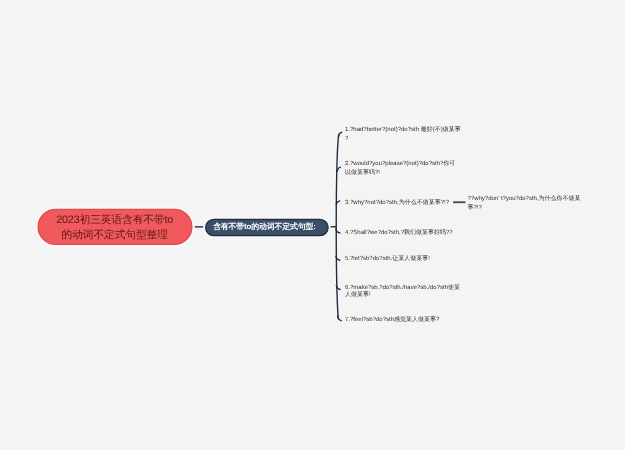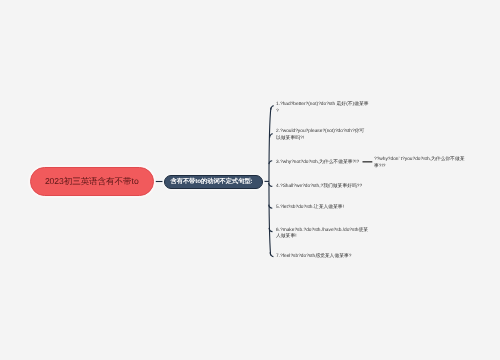--- a/index.html
+++ b/index.html
@@ -26,20 +26,21 @@
       <path d="M268.9,164.2 C269.3,161.6 270.2,160.8 272.2,160.7"></path>
       <path d="M268.6,182.8 C269,185.4 270,186.3 272.3,186.4"></path>
       <path d="M268.7,204.6 C269,207.2 270,208.1 272.3,208.2"></path>
       <path d="M269,227.8 C269.4,230.6 270.3,231.5 272.5,231.6"></path>
       <path d="M270,252.4 C270.5,255.2 271.4,256.4 273.4,256.6"></path>
       <path d="M362.5,161.8 L372.3,161.8" stroke="#4a4a4a" stroke-width="1.5"></path>
     </g>
   </svg>
   <div class="root-node">
     <span>2023初三英语含有不带to</span>
+    <span>的动词不定式句型整理</span>
   </div>
   <div class="mid-node">
     <span>含有不带to的动词不定式句型:</span>
   </div>
   <div class="item" style="left:276px;top:102.4px">
     <span class="ln">1.?had?better?(not)?do?sth 最好(不)做某事</span>
     <span class="ln">?</span>
   </div>
   <div class="item" style="left:276px;top:129.2px">
     <span class="ln">2.?would?you?please?(not)?do?sth?你可</span>

